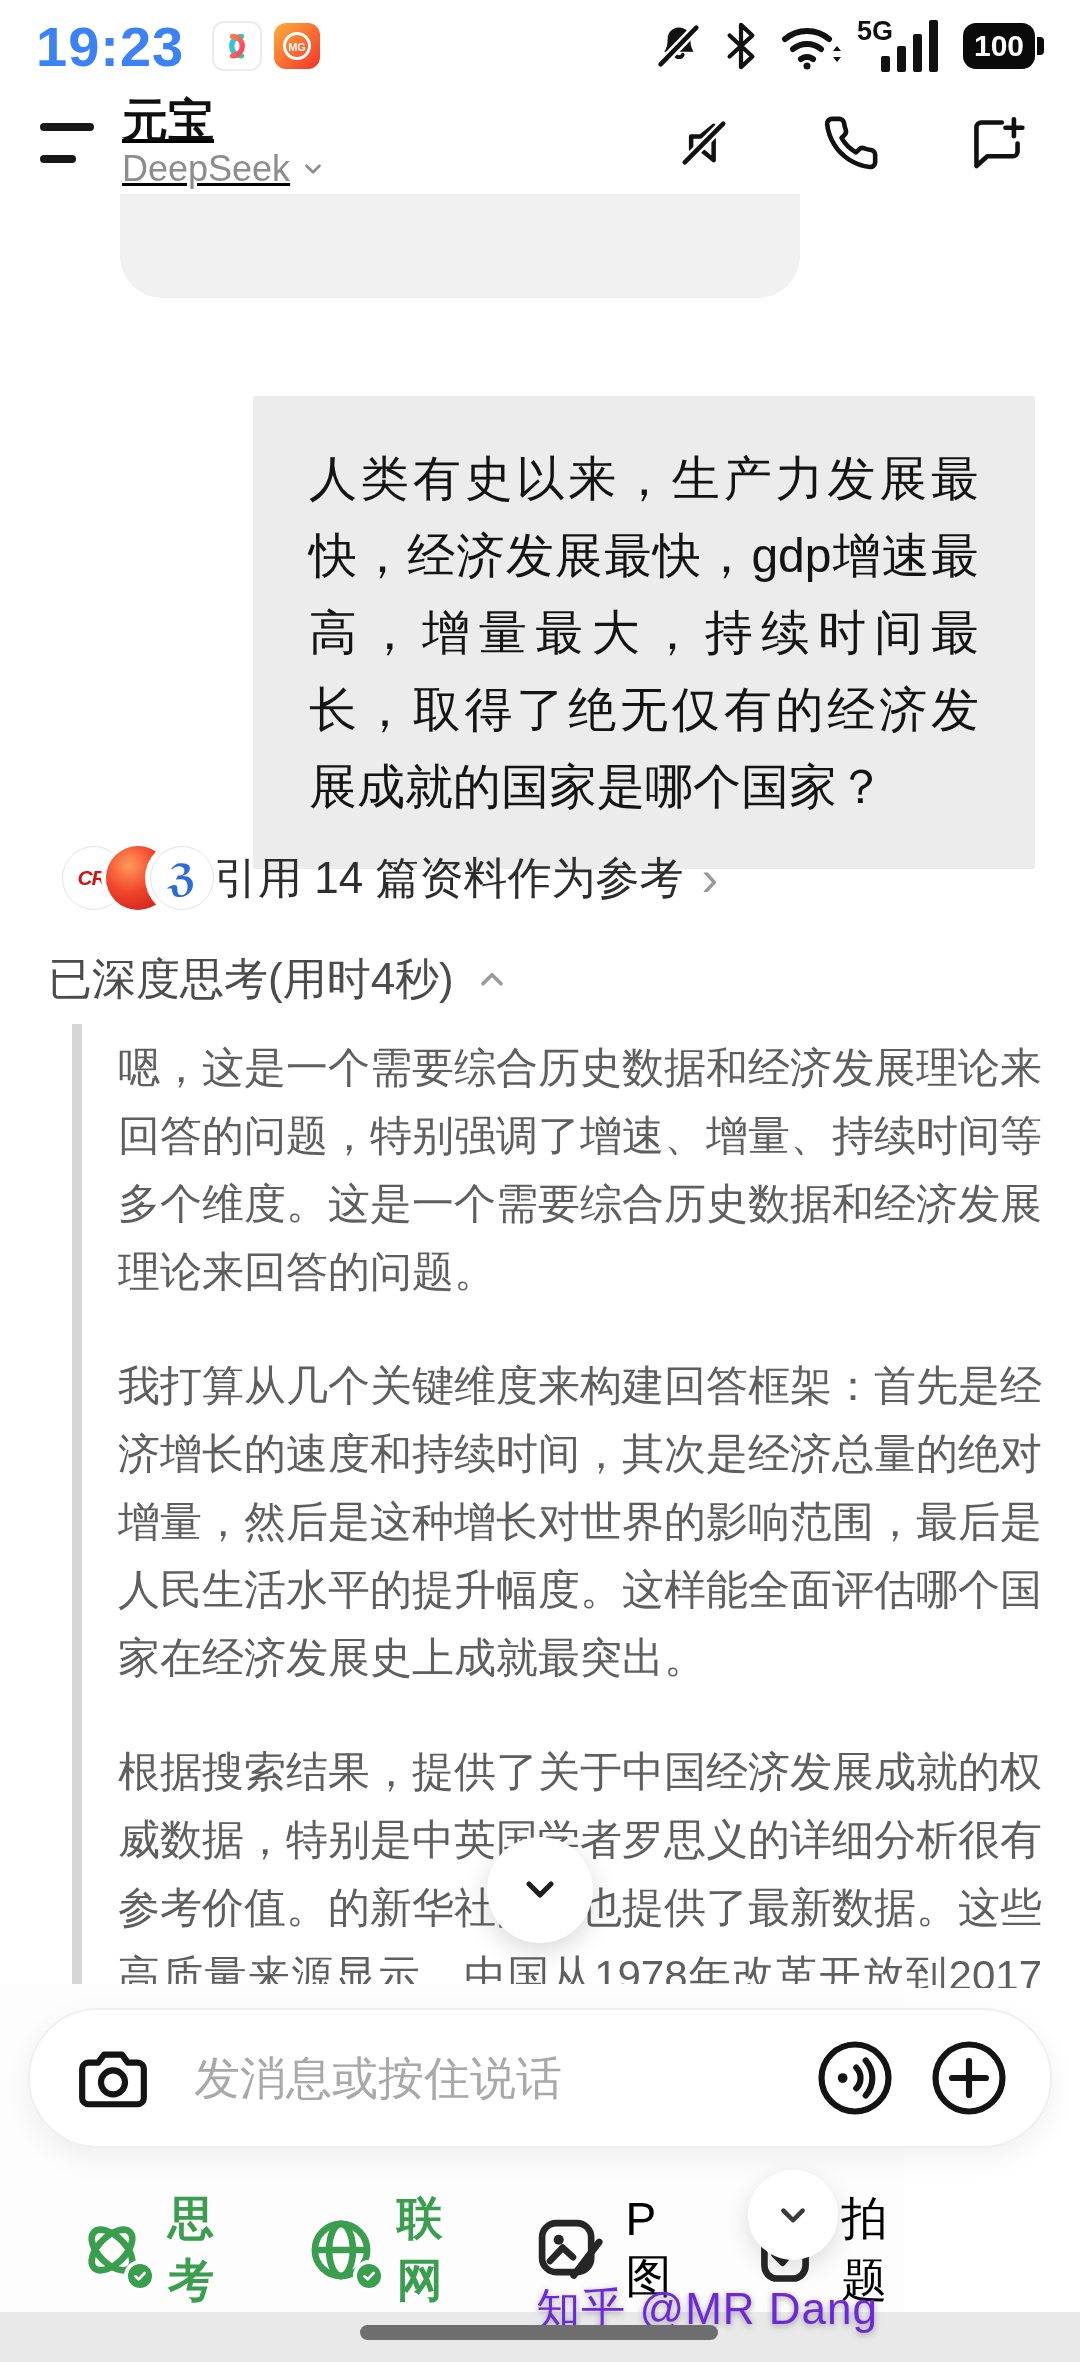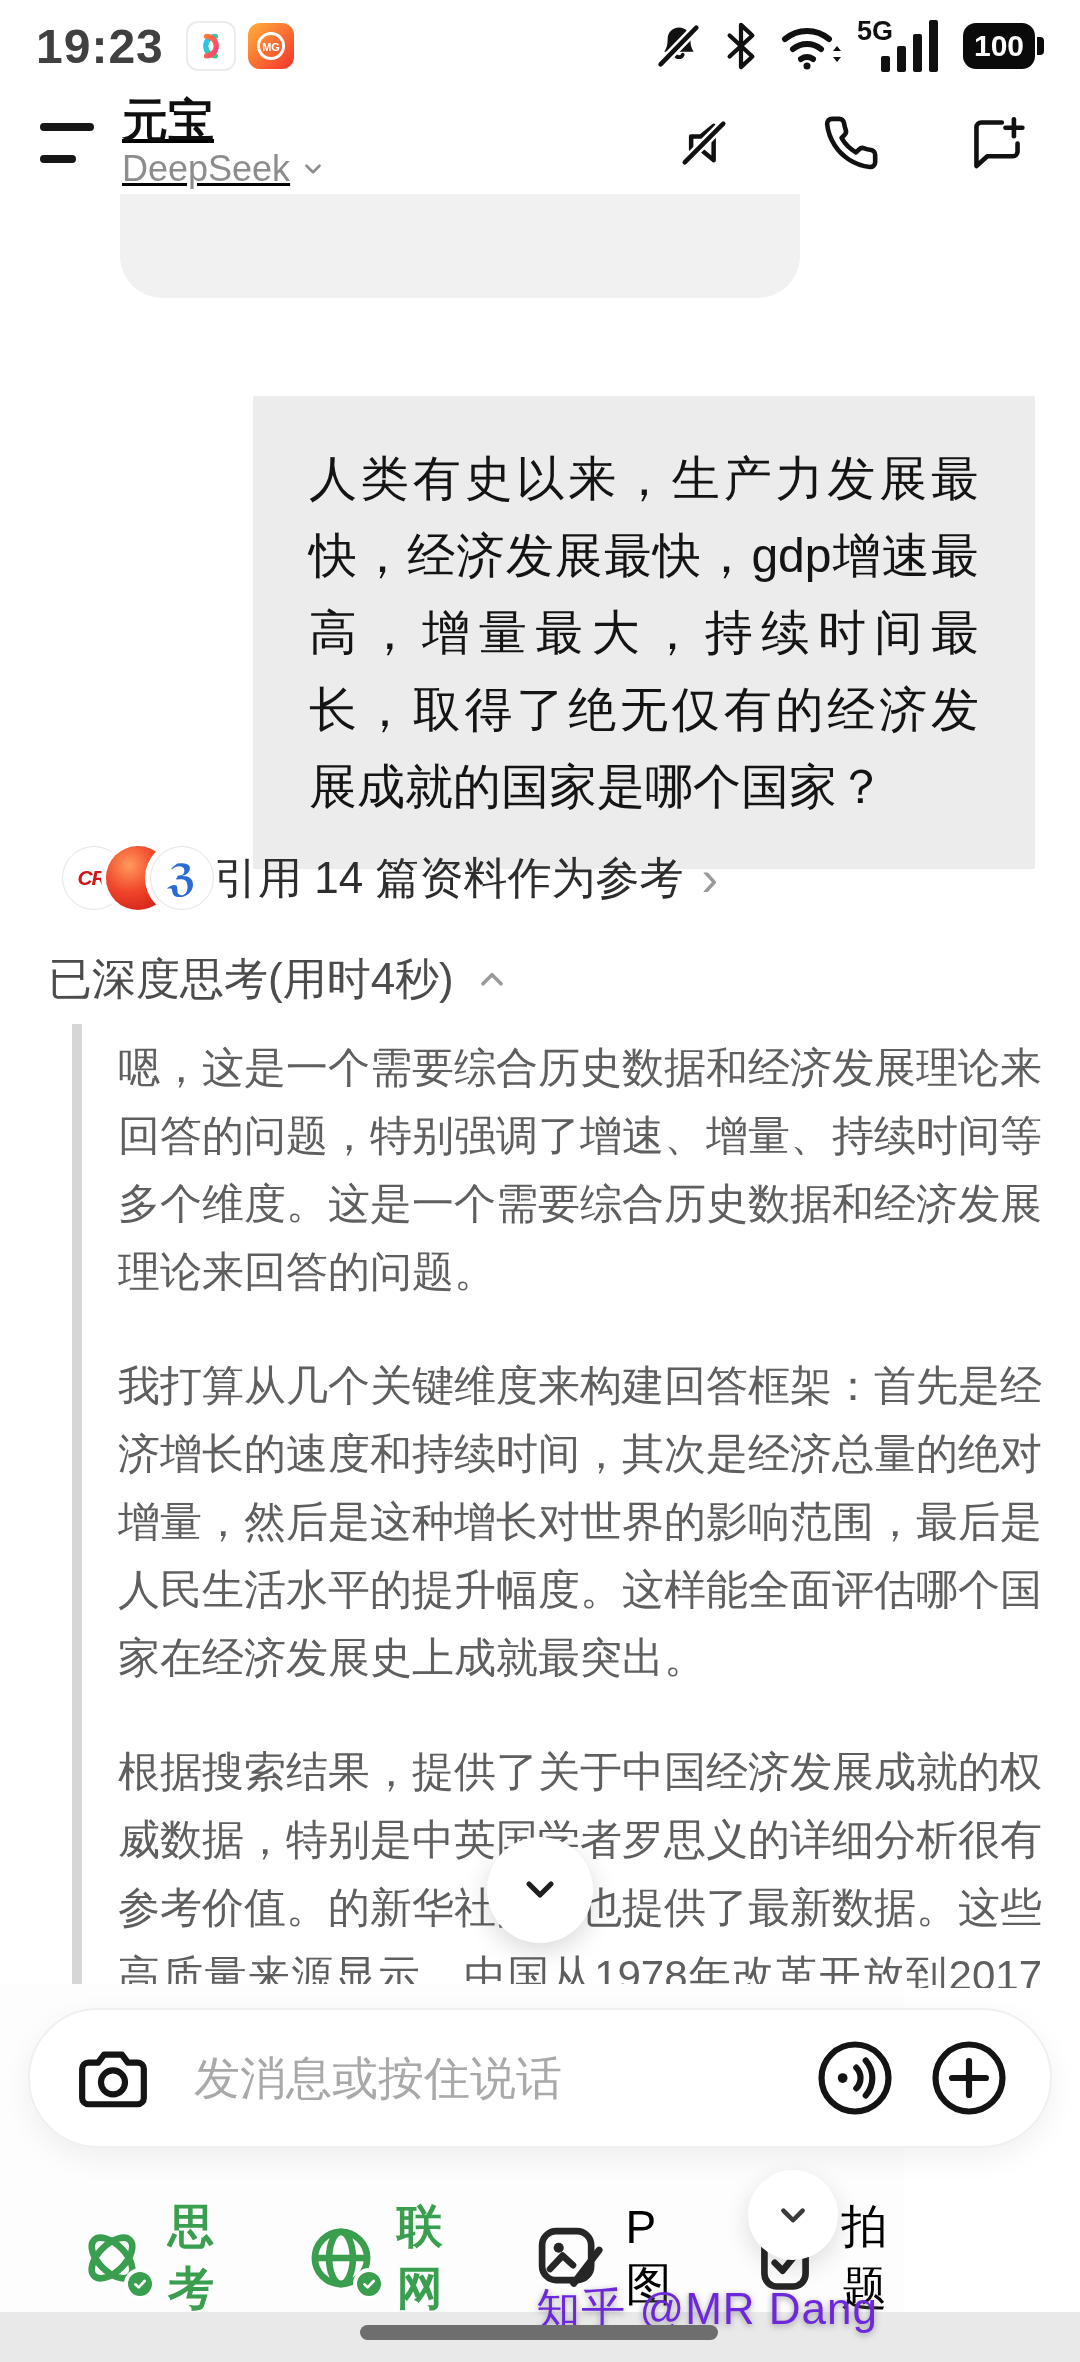--- a/index.html
+++ b/index.html
@@ -5,21 +5,21 @@
   html,body{margin:0;padding:0;}
   body{
     width:1080px;height:2362px;position:relative;overflow:hidden;
     background:#ffffff;font-family:"Liberation Sans","DejaVu Sans",sans-serif;
     -webkit-font-smoothing:antialiased;
   }
   svg{display:block;}
 
   
   .status-bar{position:absolute;top:0;left:0;right:0;height:92px;display:flex;align-items:center;padding:0 36px;box-sizing:border-box;}
-  .sb-time{font-size:48px;font-weight:700;color:#404040;letter-spacing:1px;margin-right:22px;}
+  .sb-time{font-size:56px;font-weight:700;color:#3b82f6;letter-spacing:1px;margin-right:28px;}
   .sb-apps{display:flex;align-items:center;gap:12px;}
   .sb-app{width:46px;height:46px;border-radius:12px;display:flex;align-items:center;justify-content:center;}
   .sb-app1{background:#fff;border:2px solid #ececec;}
   .sb-app2{background:linear-gradient(135deg,#ffb03a,#f4322c);}
   .sb-right{margin-left:auto;display:flex;align-items:center;gap:16px;}
   .signal{position:relative;width:90px;height:56px;}
   .signal .net{position:absolute;top:-2px;left:0;font-size:27px;font-weight:700;color:#111;}
   .signal .bars{position:absolute;bottom:2px;left:24px;display:flex;align-items:flex-end;gap:7px;}
   .signal .bar{width:9px;background:#111;border-radius:2px;}
   .battery{display:flex;align-items:center;}
@@ -60,21 +60,21 @@
   .scroll-btn{position:absolute;left:487px;top:1837px;width:106px;height:106px;border-radius:50%;background:#fff;box-shadow:0 8px 26px rgba(0,0,0,.15);display:flex;align-items:center;justify-content:center;cursor:pointer;z-index:6;}
 
   
   .bottom-panel{position:absolute;left:0;top:1984px;width:904px;height:378px;background:#fdfdfd;z-index:7;}
   .composer{position:absolute;left:28px;top:24px;width:1024px;height:140px;background:#fff;border:2px solid #f0f0f0;border-radius:72px;box-shadow:0 10px 30px rgba(0,0,0,.06);display:flex;align-items:center;box-sizing:border-box;padding:0 42px 0 46px;}
   .composer input{flex:1;border:none;outline:none;background:transparent;font-size:46px;color:#222;margin-left:42px;min-width:0;font-family:inherit;}
   .composer input::placeholder{color:#a9a9a9;}
   .composer-right{display:flex;align-items:center;gap:36px;}
   .icon-btn{cursor:pointer;display:flex;align-items:center;justify-content:center;}
 
-  .toolbar{position:absolute;left:74px;top:212px;display:flex;gap:72px;}
+  .toolbar{position:absolute;left:74px;top:204px;display:flex;gap:72px;}
   .tb-item{display:flex;align-items:center;gap:18px;cursor:pointer;}
   .tb-icon{position:relative;width:76px;height:76px;}
   .badge{position:absolute;right:-6px;bottom:-4px;width:32px;height:32px;border-radius:50%;background:#3a9e4f;border:4px solid #fff;box-sizing:border-box;display:flex;align-items:center;justify-content:center;}
   .tb-label{font-size:46px;color:#000000;font-weight:400;}
   .tb-green .tb-label{color:#3a9e4f;font-weight:600;}
   .tb-collapse{position:absolute;right:66px;top:186px;width:90px;height:90px;border-radius:50%;background:#fff;box-shadow:0 8px 24px rgba(0,0,0,.13);display:flex;align-items:center;justify-content:center;cursor:pointer;}
 
   .watermark{position:absolute;right:26px;top:296px;font-size:44px;color:#6d28d9;text-shadow:0 2px 6px rgba(130,130,130,.75);letter-spacing:1px;z-index:9;}
   .bottom-band{position:absolute;left:0;top:328px;width:1080px;height:50px;background:#e9e9e9;}
   .home-indicator{position:absolute;left:360px;top:341px;width:358px;height:15px;border-radius:8px;background:#6e6e6e;z-index:10;}

